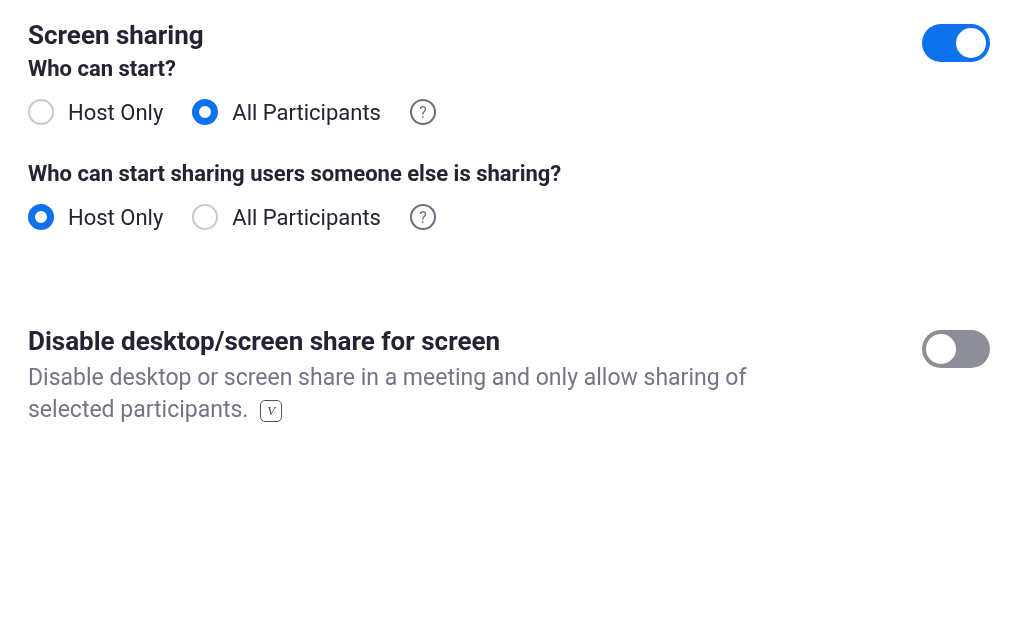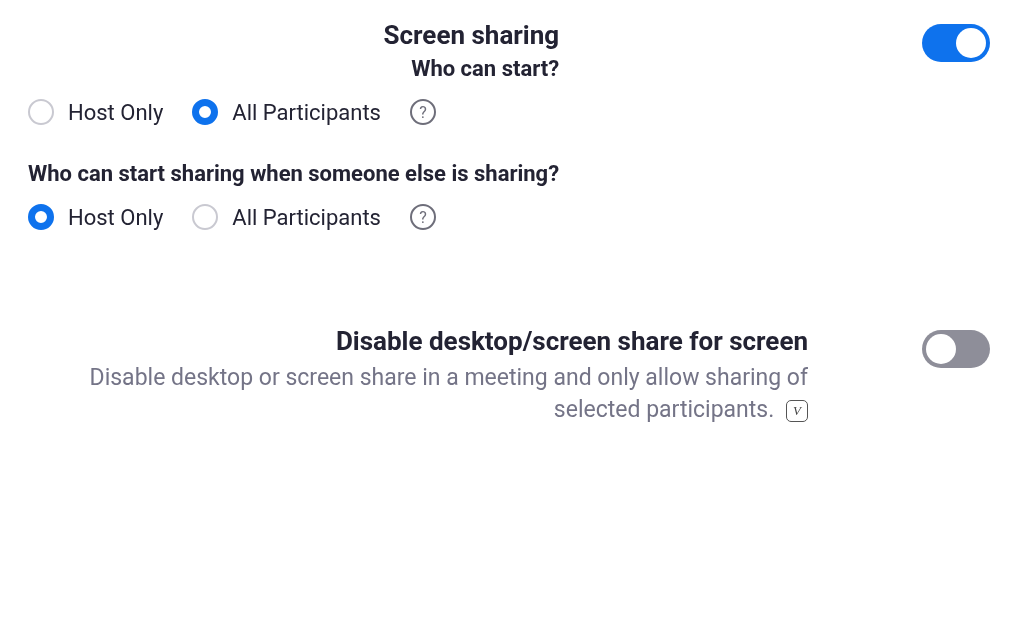--- a/index.html
+++ b/index.html
@@ -1,19 +1,18 @@
 <!DOCTYPE html>
 <html><head>
   <meta charset="utf-8">
   <style>
     * {
       box-sizing: border-box;
       margin: 0;
       padding: 0;
-      text-align: right;
     }
     body {
       font-family: -apple-system, BlinkMacSystemFont, "Segoe UI", Roboto, "Helvetica Neue", Arial, sans-serif;
       background: #ffffff;
       padding: 20px 28px;
       color: #222;
       width: 1018px;
     }
     .setting-block {
       display: flex;
@@ -147,21 +146,21 @@
         <div class="radio-circle"></div>
         <span class="radio-label">Host Only</span>
       </div>
       <div class="radio-option">
         <div class="radio-circle selected"></div>
         <span class="radio-label">All Participants</span>
       </div>
       <span class="help-icon">?</span>
     </div>
 
-    <div class="sub-question">Who can start sharing when someone else is sharing?</div>
+    <div class="sub-question">Who can start sharing users someone else is sharing?</div>
     <div class="radio-row">
       <div class="radio-option">
         <div class="radio-circle selected"></div>
         <span class="radio-label">Host Only</span>
       </div>
       <div class="radio-option">
         <div class="radio-circle"></div>
         <span class="radio-label">All Participants</span>
       </div>
       <span class="help-icon">?</span>

